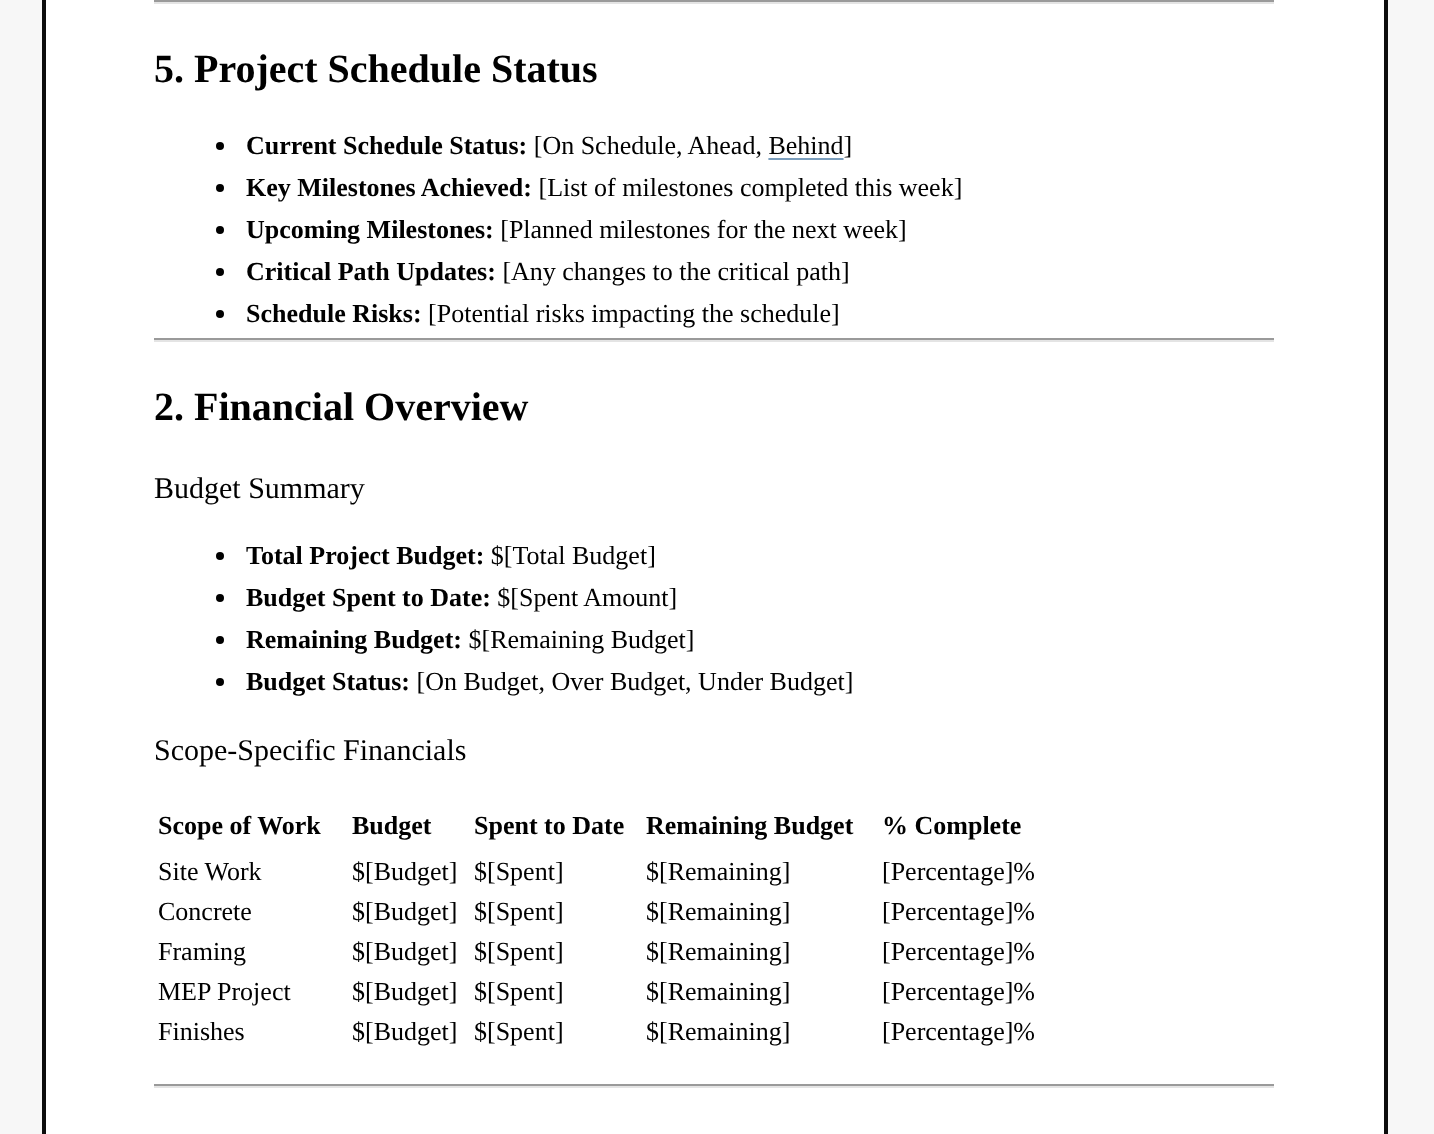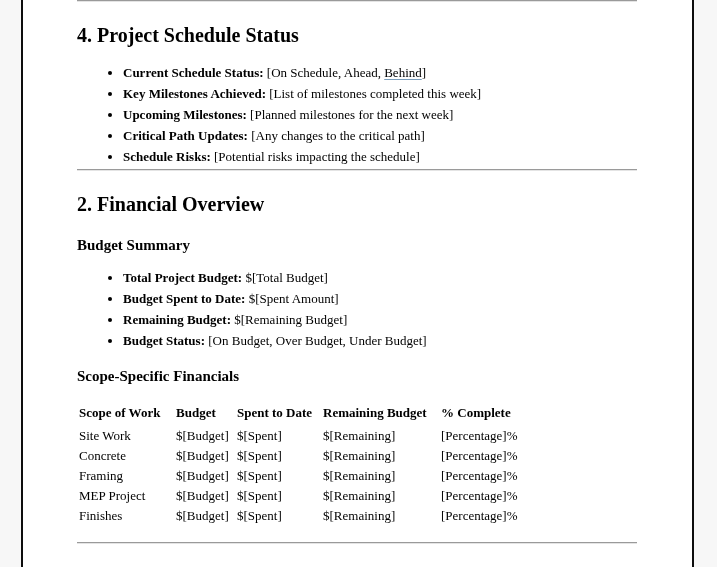--- a/index.html
+++ b/index.html
@@ -41,21 +41,21 @@
     font-size: 20px;
     line-height: 25px;
     font-weight: bold;
     margin: 21px 0 0 0;
   }
   h2.section-heading.second { }
 
   h3.sub-heading {
     font-size: 15px;
     line-height: 19px;
-    font-weight: bold;
+    font-weight: normal;
     margin: 19px 0 0 0;
   }
   h3.sub-heading.scope { margin-top: 18px; }
 
   ul.field-list {
     margin: 16px 0 0 0;
     padding: 0 0 0 42px;
     font-size: 13px;
     line-height: 17px;
     list-style-type: disc;
@@ -97,21 +97,21 @@
 </style>
 </head>
 <body>
 
 <div class="viewport">
   <div class="page">
     <div class="content">
 
       <hr class="divider hr-top">
 
-      <h2 class="section-heading">4. Project Schedule Status</h2>
+      <h2 class="section-heading">5. Project Schedule Status</h2>
 
       <ul class="field-list">
         <li>
           <b>Current Schedule Status:</b>
           <span>[On Schedule, Ahead, </span><span class="underlined">Behind</span><span>]</span>
         </li>
         <li>
           <b>Key Milestones Achieved:</b>
           <span>[List of milestones completed this week]</span>
         </li>

